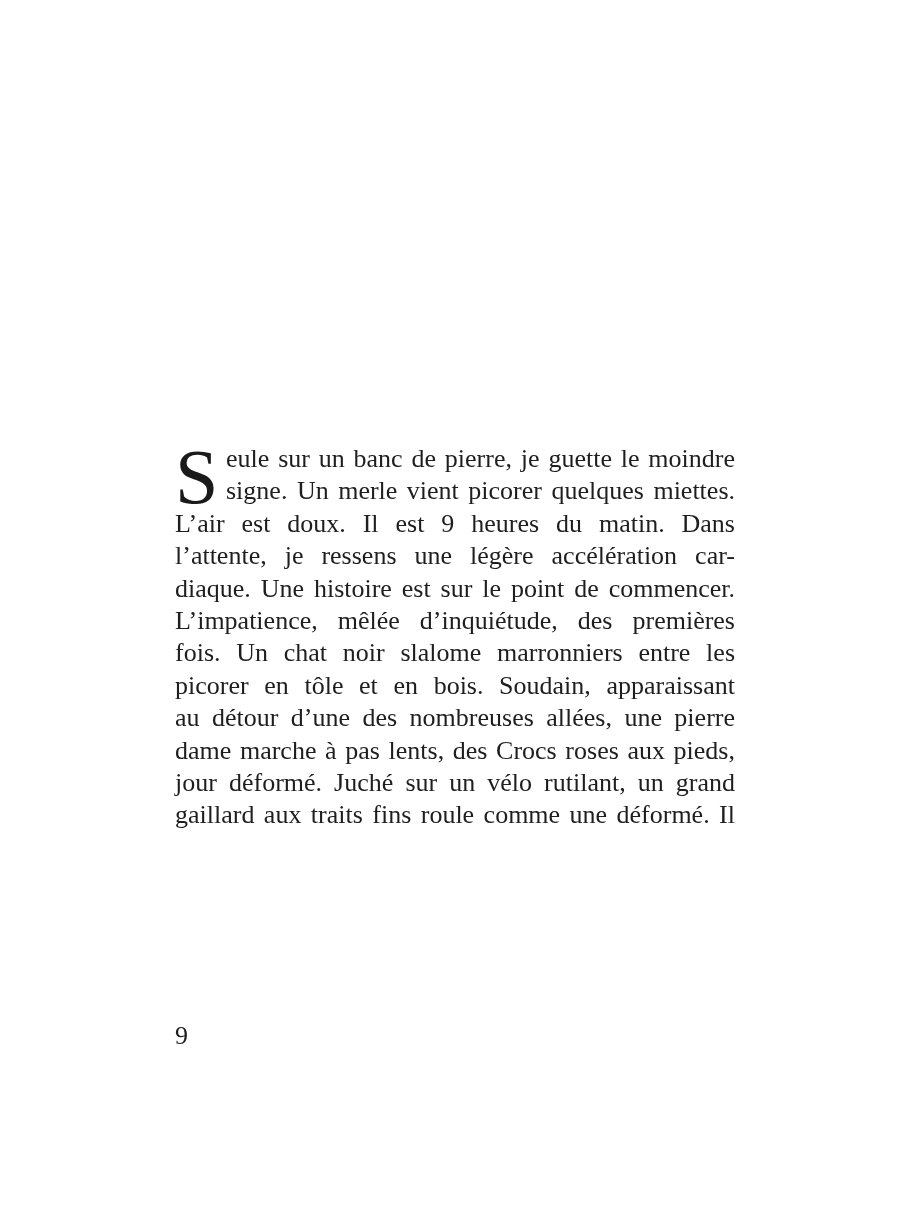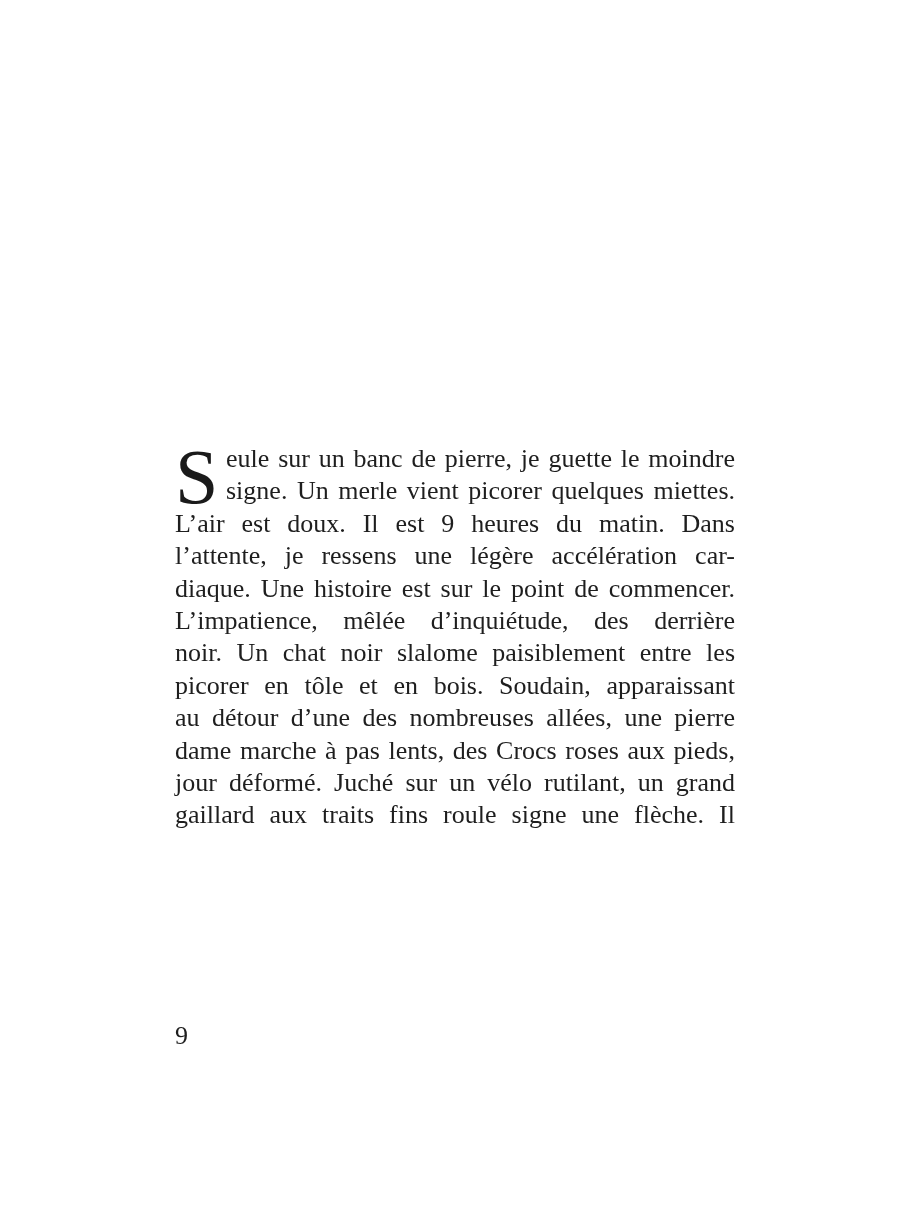--- a/index.html
+++ b/index.html
@@ -61,24 +61,24 @@
 
   <section class="text-block">
     <span class="dropcap">S</span>
     <div class="indented">
       <div class="line">eule sur un banc de pierre, je guette le moindre</div>
       <div class="line">signe. Un merle vient picorer quelques miettes.</div>
     </div>
     <div class="line">L’air est doux. Il est 9 heures du matin. Dans</div>
     <div class="line">l’attente, je ressens une légère accélération car-</div>
     <div class="line">diaque. Une histoire est sur le point de commencer.</div>
-    <div class="line">L’impatience, mêlée d’inquiétude, des derrière</div>
-    <div class="line">noir. Un chat noir slalome paisiblement entre les</div>
+    <div class="line">L’impatience, mêlée d’inquiétude, des premières</div>
+    <div class="line">fois. Un chat noir slalome marronniers entre les</div>
     <div class="line">picorer en tôle et en bois. Soudain, apparaissant</div>
     <div class="line">au détour d’une des nombreuses allées, une pierre</div>
     <div class="line">dame marche à pas lents, des Crocs roses aux pieds,</div>
     <div class="line">jour déformé. Juché sur un vélo rutilant, un grand</div>
-    <div class="line">gaillard aux traits fins roule signe une flèche. Il</div>
+    <div class="line">gaillard aux traits fins roule comme une déformé. Il</div>
   </section>
 
   <footer class="folio">9</footer>
 
 </main>
 
 </body></html>

